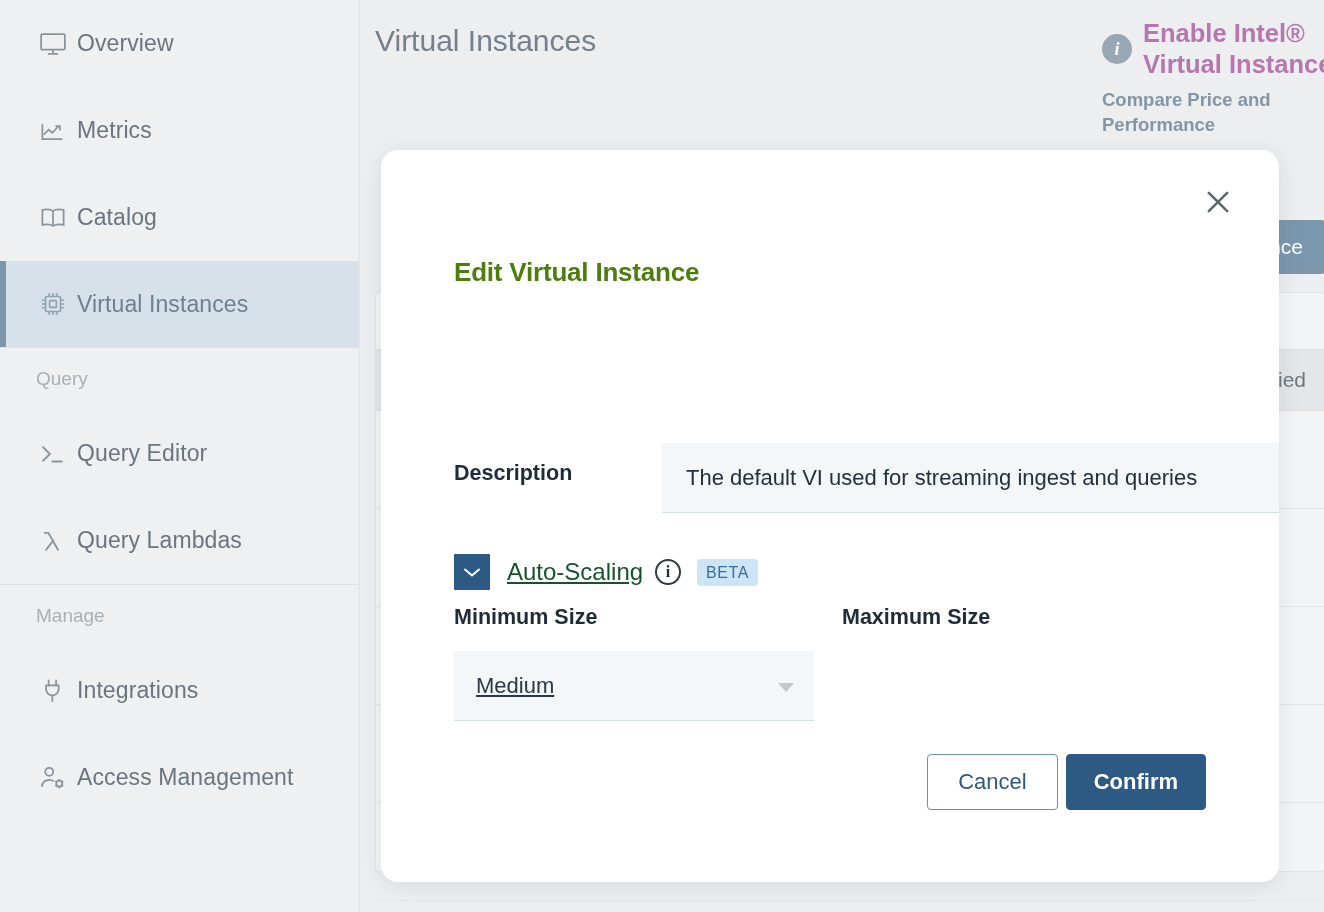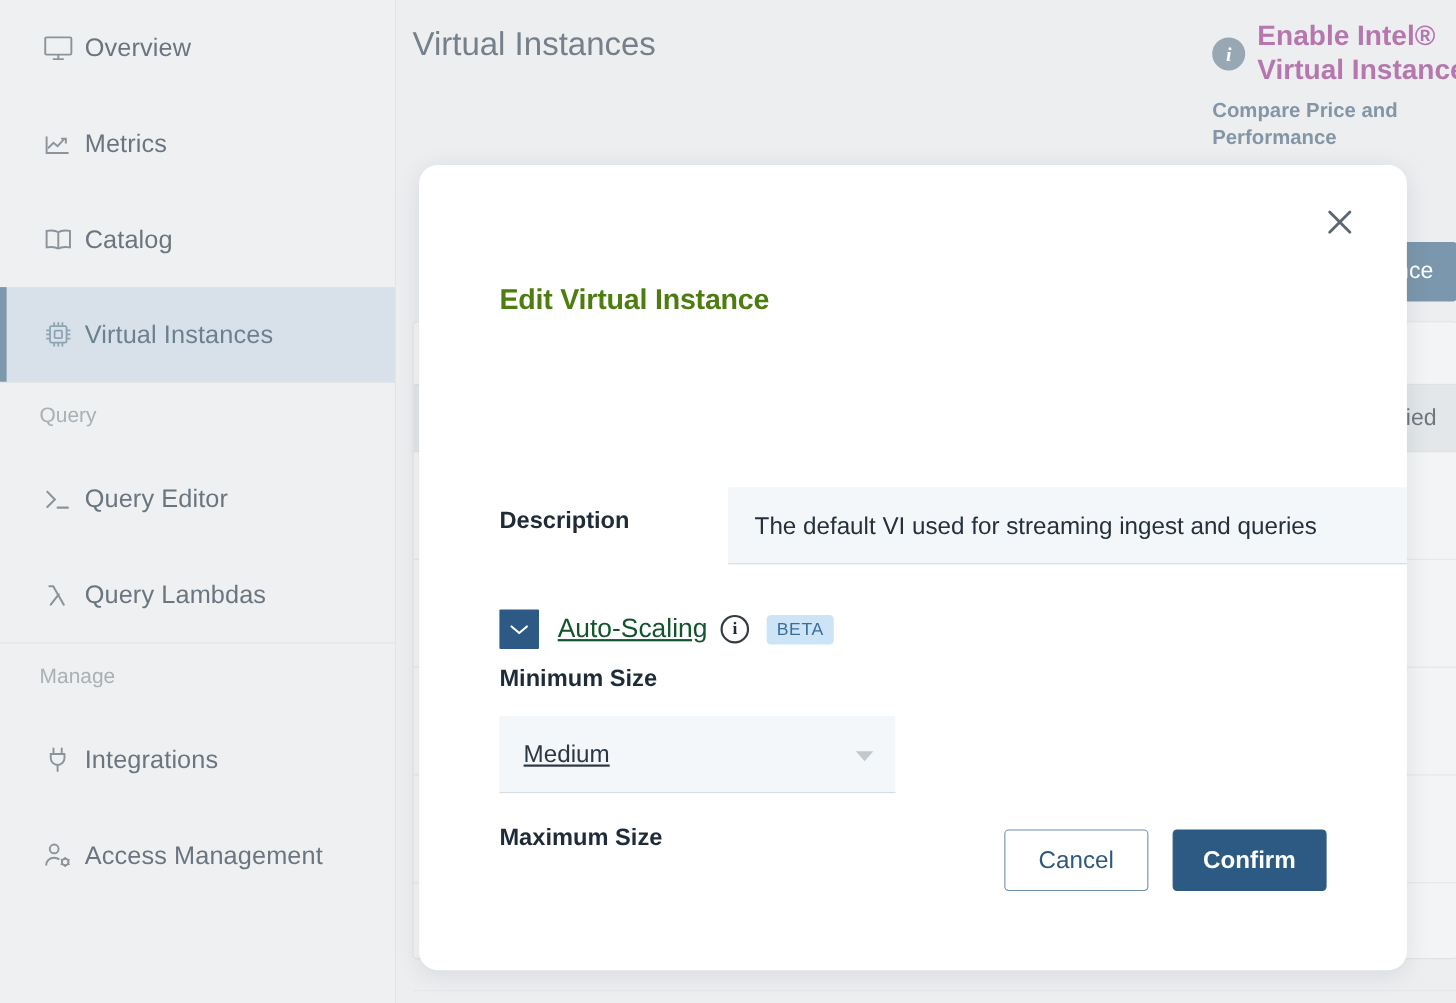--- a/index.html
+++ b/index.html
@@ -219,21 +219,21 @@
     font-family: "Liberation Serif", serif;
     cursor: pointer;
   }
   .beta {
     margin-left: 16px;
     background: #cde4f7; color: #3a6d9a;
     font-size: 16px; letter-spacing: .6px;
     padding: 5px 9px 4px; border-radius: 4px;
   }
 
-  .sizes { position: absolute; left: 73px; top: 455px; width: 772px; display: flex; gap: 28px; flex-direction: column; }
+  .sizes { position: absolute; left: 73px; top: 455px; width: 772px; display: flex; gap: 28px; }
   .size-col { width: 360px; }
   .size-label {
     font-size: 21.5px; font-weight: bold; color: #1f2b38;
     margin-bottom: 21px;
   }
   .select {
     position: relative;
     height: 70px;
     background: #f3f7fa;
     border-bottom: 1px solid #d4dde3;
@@ -247,21 +247,21 @@
     position: absolute; right: 20px; top: 50%;
     margin-top: -3px;
     width: 0; height: 0;
     border-left: 8px solid transparent;
     border-right: 8px solid transparent;
     border-top: 9px solid #c3c8cc;
   }
 
   .actions {
     position: absolute; right: 73px; bottom: 72px;
-    display: flex; gap: 22px;
+    display: flex; gap: 8px;
   }
   .btn {
     height: 56px;
     font-size: 22px;
     font-family: "Liberation Sans", sans-serif;
     border-radius: 4px;
     cursor: pointer;
     padding: 0 30px;
   }
   .btn-cancel {

